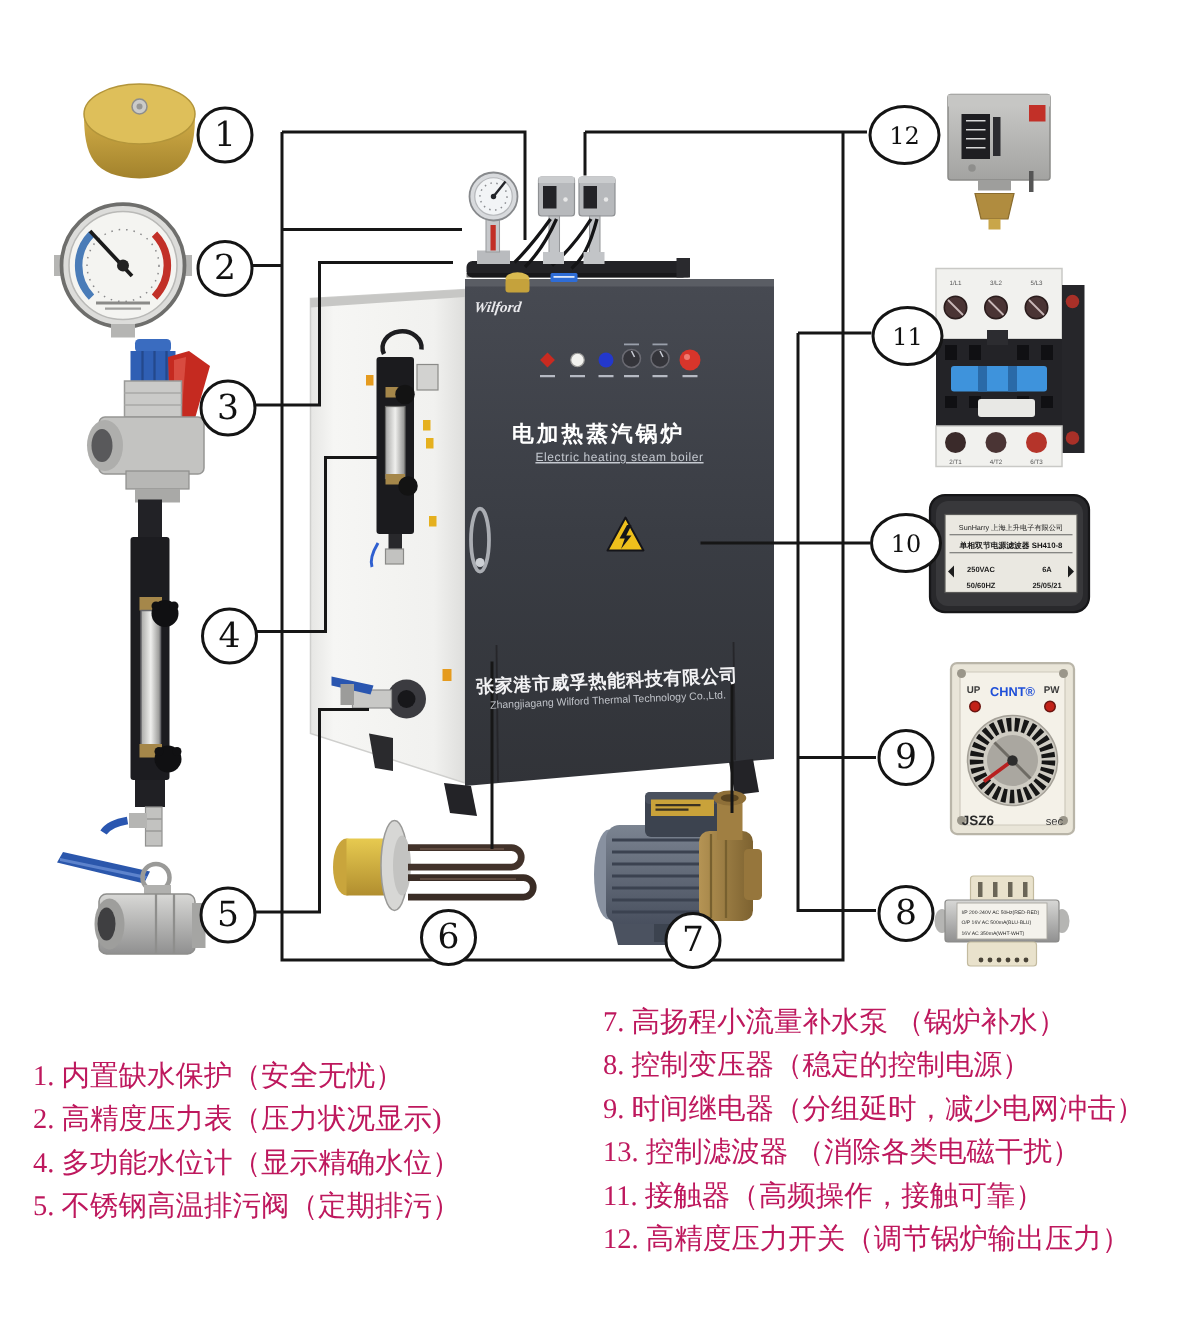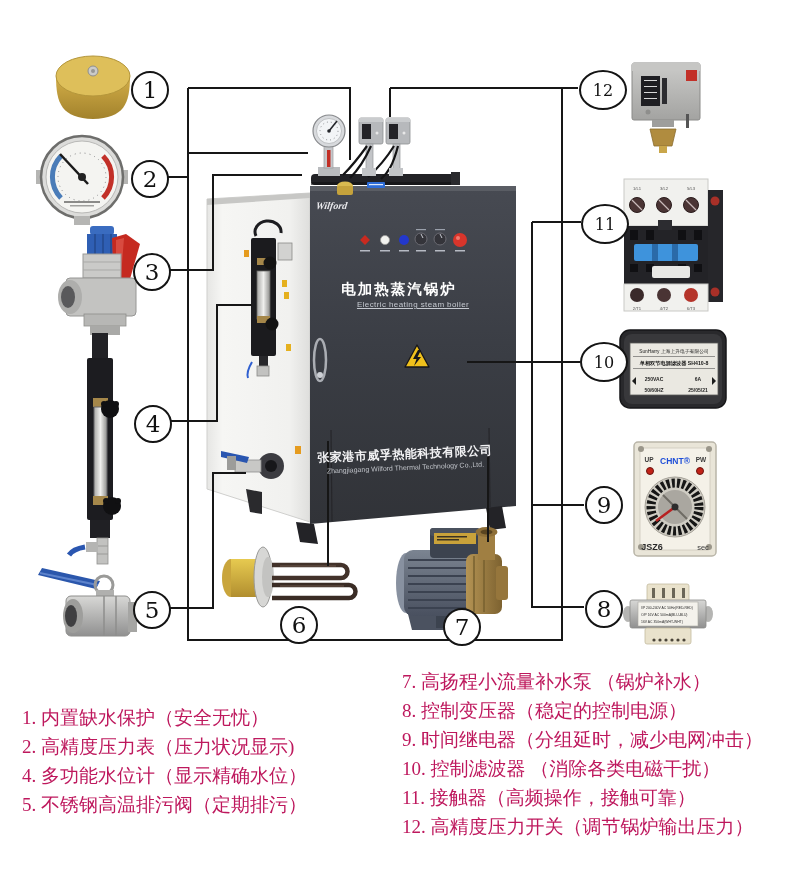--- a/index.html
+++ b/index.html
@@ -450,18 +450,18 @@
 <div class="legend legend-left">
   <div class="lrow">1. 内置缺水保护（安全无忧）</div>
   <div class="lrow">2. 高精度压力表（压力状况显示)</div>
   <div class="lrow">4. 多功能水位计（显示精确水位）</div>
   <div class="lrow">5. 不锈钢高温排污阀（定期排污）</div>
 </div>
 <div class="legend legend-right">
   <div class="lrow">7. 高扬程小流量补水泵 （锅炉补水）</div>
   <div class="lrow">8. 控制变压器（稳定的控制电源）</div>
   <div class="lrow">9. 时间继电器（分组延时，减少电网冲击）</div>
-  <div class="lrow">10. 控制滤波器 （消除各类电磁干扰）</div>
+  <div class="lrow">13. 控制滤波器 （消除各类电磁干扰）</div>
   <div class="lrow">11. 接触器（高频操作，接触可靠）</div>
   <div class="lrow">12. 高精度压力开关（调节锅炉输出压力）</div>
 </div>
 
 </div>
 
 </body></html>

